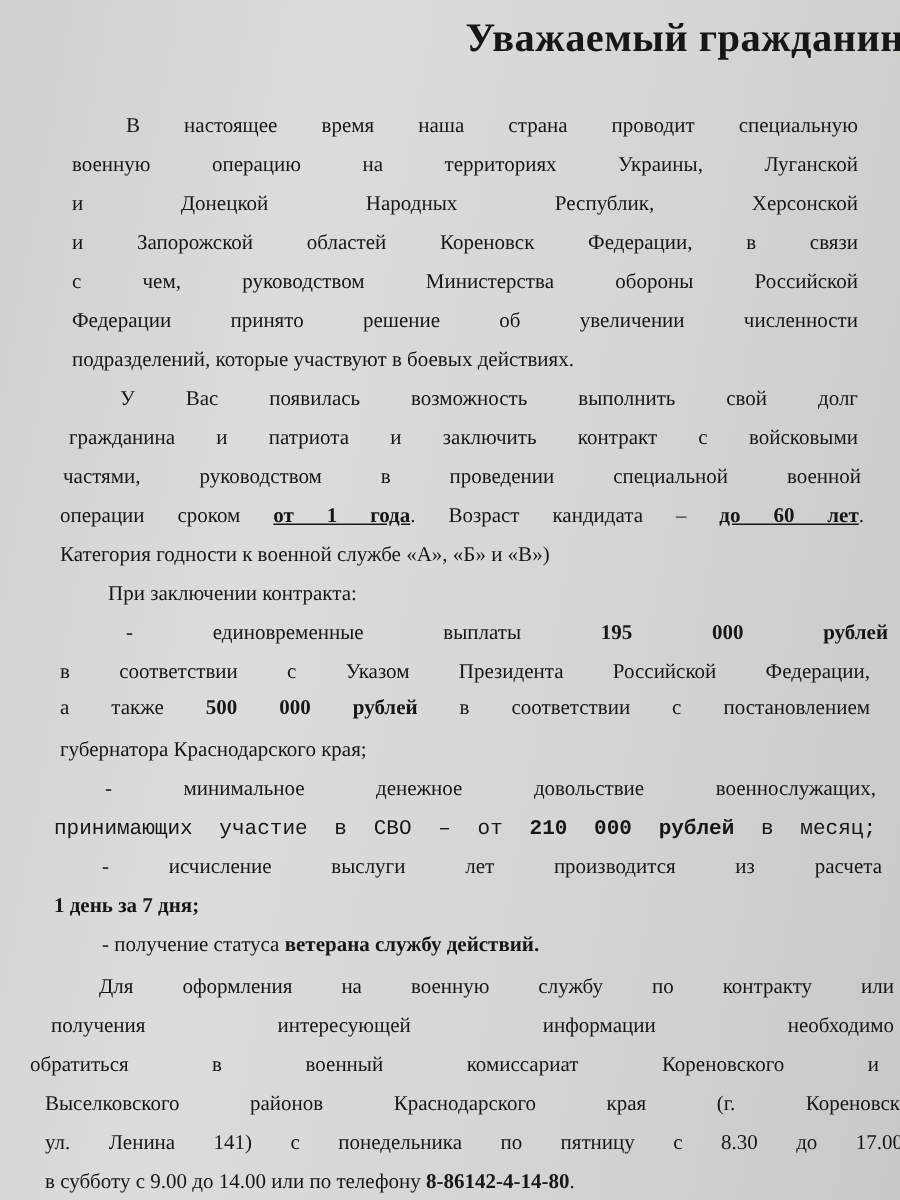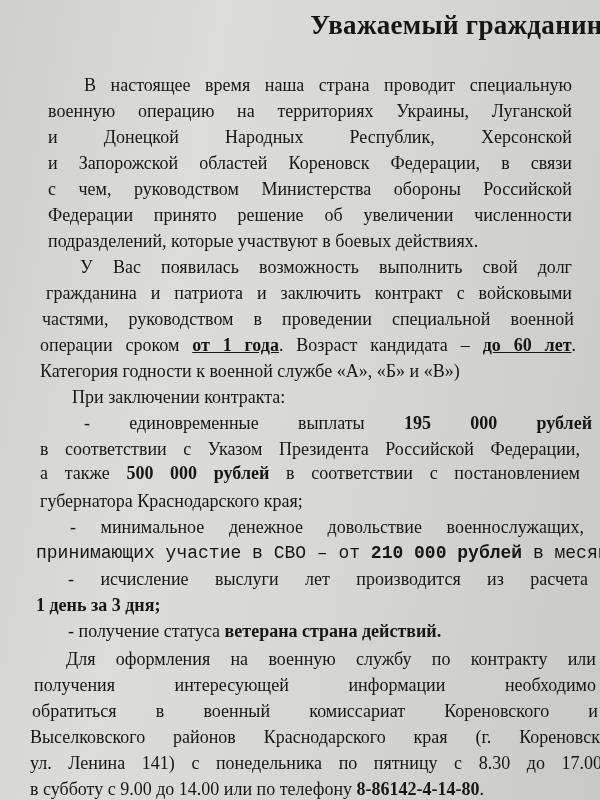--- a/index.html
+++ b/index.html
@@ -9,21 +9,21 @@
     font-family: "Liberation Serif", "DejaVu Serif", serif;
     color: #161616;
     position: relative;
   }
   .page { position: absolute; left: 0; top: 0; width: 600px; height: 800px; }
   .title {
     position: absolute; top: 10px; left: 12px; width: 600px;
     text-align: right; font-weight: bold; font-size: 27px; letter-spacing: 0.3px;
   }
   .line {
-    position: absolute; font-size: 18px; line-height: 26px; white-space: nowrap;
+    position: absolute; font-size: 14px; line-height: 26px; white-space: nowrap;
     text-align: justify; text-align-last: justify;
   }
   .line.nojust { text-align-last: left; }
 </style>
 </head>
 <body>
 
 <div class="page">
   <div class="title">Уважаемый гражданин!</div>
   <div id="body-lines">
@@ -40,22 +40,22 @@
       <div class="line" style="left: 40px; top: 332px; width: 536px;"><span>операции сроком </span><span style="font-weight: bold; text-decoration: underline;">от 1 года</span><span>. Возраст кандидата – </span><span style="font-weight: bold; text-decoration: underline;">до 60 лет</span><span>.</span></div>
       <div class="line nojust" style="left: 40px; top: 358px; width: 480px;"><span>Категория годности к военной службе «А», «Б» и «В»)</span></div>
       <div class="line nojust" style="left: 72px; top: 384px; width: 300px;"><span>При заключении контракта:</span></div>
       <div class="line" style="left: 72px; top: 410px; width: 508px; margin-left: 12px;"><span>- единовременные выплаты </span><span style="font-weight: bold;">195 000 рублей</span></div>
       <div class="line" style="left: 40px; top: 436px; width: 540px;"><span>в соответствии с Указом Президента Российской Федерации,</span></div>
       <div class="line" style="left: 40px; top: 460px; width: 540px;"><span>а также </span><span style="font-weight: bold;">500 000 рублей</span><span> в соответствии с постановлением</span></div>
       <div class="line nojust" style="left: 40px; top: 488px; width: 300px;"><span>губернатора Краснодарского края;</span></div>
       <div class="line" style="left: 70px; top: 514px; width: 514px;"><span>- минимальное денежное довольствие военнослужащих,</span></div>
       <div class="line" style="left: 36px; top: 540px; width: 548px; font-family: Liberation Mono, monospace;"><span>принимающих участие в СВО – от </span><span style="font-weight: bold;">210 000 рублей</span><span> в месяц;</span></div>
       <div class="line" style="left: 68px; top: 566px; width: 520px;"><span>- исчисление выслуги лет производится из расчета</span></div>
-      <div class="line nojust" style="left: 36px; top: 592px; width: 200px;"><span style="font-weight: bold;">1 день за 3 дня;</span></div>
-      <div class="line nojust" style="left: 68px; top: 618px; width: 460px;"><span>- получение статуса </span><span style="font-weight: bold;">ветерана страна действий.</span></div>
+      <div class="line nojust" style="left: 36px; top: 592px; width: 200px;"><span style="font-weight: bold;">1 день за 7 дня;</span></div>
+      <div class="line nojust" style="left: 68px; top: 618px; width: 460px;"><span>- получение статуса </span><span style="font-weight: bold;">ветерана службу действий.</span></div>
       <div class="line" style="left: 66px; top: 646px; width: 530px;"><span>Для оформления на военную службу по контракту или</span></div>
       <div class="line" style="left: 34px; top: 672px; width: 562px;"><span>получения интересующей информации необходимо</span></div>
-      <div class="line" style="left: 32px; top: 698px; width: 566px;"><span>обратиться в военный комиссариат Кореновского и</span></div>
+      <div class="line" style="left: 20px; top: 698px; width: 566px;"><span>обратиться в военный комиссариат Кореновского и</span></div>
       <div class="line" style="left: 30px; top: 724px; width: 570px;"><span>Выселковского районов Краснодарского края (г. Кореновск</span></div>
       <div class="line" style="left: 30px; top: 750px; width: 572px;"><span>ул. Ленина 141) с понедельника по пятницу с 8.30 до 17.00</span></div>
       <div class="line nojust" style="left: 30px; top: 776px; width: 560px;"><span>в субботу с 9.00 до 14.00 или по телефону </span><span style="font-weight: bold;">8-86142-4-14-80</span><span>.</span></div>
     </div>
 </div>
 
 </body></html>

